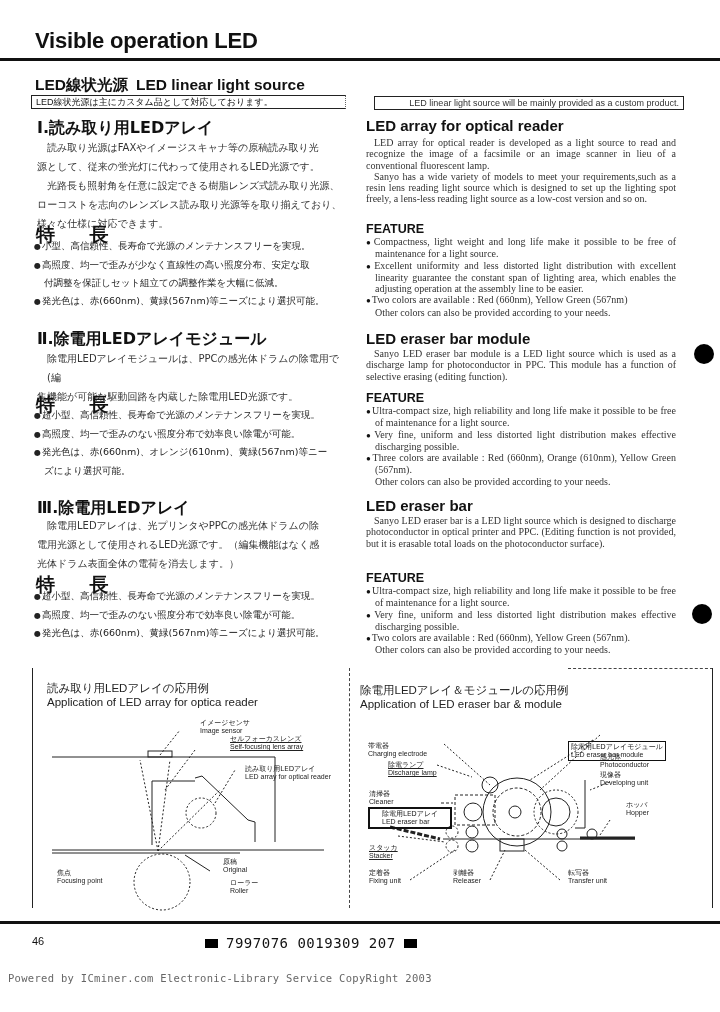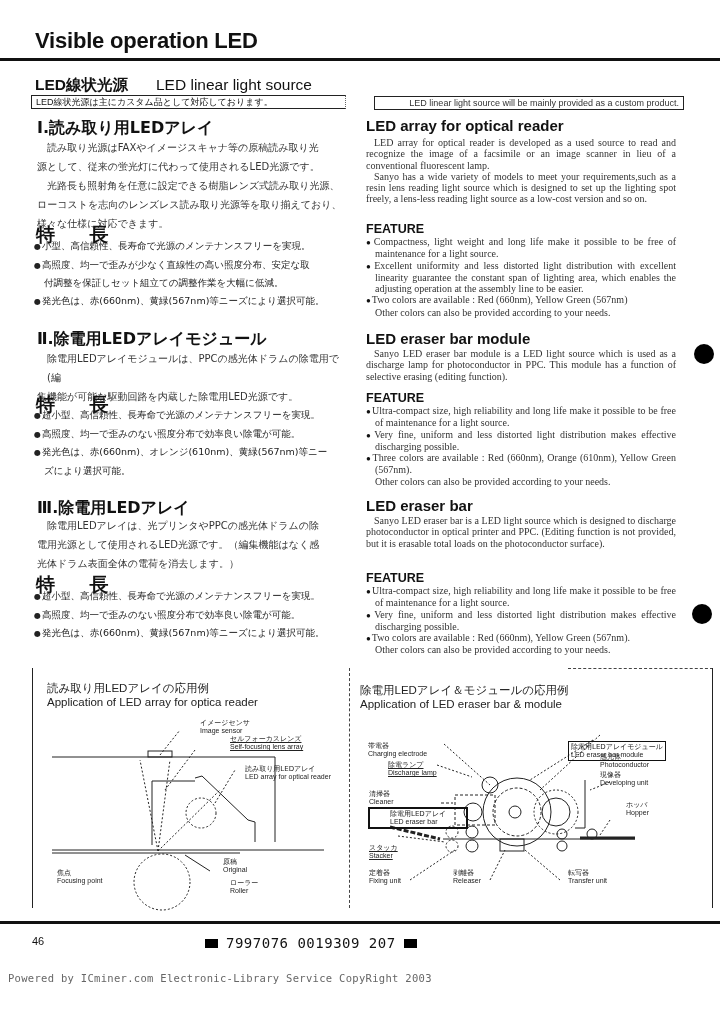--- a/index.html
+++ b/index.html
@@ -2,21 +2,21 @@
 <html><head>
 <meta charset="utf-8">
 <style>
   * { box-sizing: border-box; margin: 0; padding: 0; }
   body { width: 720px; height: 1012px; background: #fff; color: #111; font-family: "DejaVu Serif", serif; position: relative; overflow: hidden; }
   .abs { position: absolute; }
   .page-title { left: 35px; top: 28px; font-family: "Liberation Sans", sans-serif; font-weight: bold; font-size: 22px; letter-spacing: -0.2px; }
   .rule-top { left: 0; top: 58px; width: 720px; height: 3px; background: #111; }
   .rule-bottom { left: 0; top: 921px; width: 720px; height: 3px; background: #111; }
   .section-title { left: 35px; top: 75px; font-family: "Liberation Sans", sans-serif; font-size: 15.5px; font-weight: bold; }
-  .section-title .en { font-weight: normal; margin-left: 28px; }
+  .section-title .en { font-weight: bold; margin-left: 8px; }
   .note-box { font-size: 9px; border: 1px solid #222; padding: 0 4px; height: 14px; line-height: 12px; white-space: nowrap; overflow: hidden; font-family: "Liberation Sans", sans-serif; }
   .note-jp { left: 31px; top: 95px; width: 315px; border-right: 1px dotted #666; }
   .note-en { left: 374px; top: 96px; width: 310px; color: #333; text-align: right; }
   .jp-h { font-family: "DejaVu Sans", sans-serif; font-weight: bold; font-size: 16px; }
   .jp-p { font-family: "DejaVu Sans", sans-serif; font-size: 10px; line-height: 19px; color: #333; width: 310px; }
   .jp-p .ind { padding-left: 10px; }
   .jp-feat-h { font-family: "DejaVu Sans", sans-serif; font-weight: bold; font-size: 19px; word-spacing: 28px; }
   .jp-list { font-family: "DejaVu Sans", sans-serif; font-size: 9.5px; line-height: 17.5px; color: #222; width: 312px; list-style: none; }
   .jp-list li::before { content: "●"; font-size: 8px; margin-right: 1px; }
   .jp-list li .cont { display: block; padding-left: 10px; }
@@ -27,21 +27,21 @@
   .en-list { font-family: "Liberation Serif", serif; font-size: 10px; line-height: 11.3px; color: #333; width: 310px; list-style: none; text-align: justify; }
   .en-list li { padding-left: 9px; text-indent: -9px; }
   .en-list li::before { content: "●"; font-size: 8px; margin-right: 1px; color: #111; }
   .en-list .other { padding-left: 9px; }
   .dot { width: 20px; height: 20px; border-radius: 50%; background: #000; }
   .fig-frame { border-left: 1px solid #222; border-right: 1px dashed #444; }
   .fig-title { font-family: "Liberation Sans", sans-serif; font-size: 11.5px; line-height: 14px; color: #222; }
   .lbl { font-family: "Liberation Sans", sans-serif; font-size: 7px; line-height: 8px; color: #222; white-space: nowrap; }
   .lbl .jp { font-family: "DejaVu Sans", sans-serif; }
   .lbl.boxed { border: 1px solid #111; padding: 1px 2px; }
-  .lbl.boxed2 { border: 2px solid #111; padding: 1px 20px; }
+  .lbl.boxed2 { border: 2px solid #111; padding: 1px 12px; }
   .page-num { left: 32px; top: 935px; font-family: "Liberation Sans", sans-serif; font-size: 11px; }
   .barcode { left: 205px; top: 935px; font-family: "DejaVu Sans Mono", monospace; font-size: 14px; letter-spacing: 0.5px; display: flex; align-items: center; gap: 8px; }
   .barcode .blk { width: 13px; height: 9px; background: #000; display: inline-block; }
   .footer { left: 8px; top: 972px; font-family: "DejaVu Sans Mono", monospace; font-size: 10.5px; color: #666; letter-spacing: 0.3px; }
   svg { position: absolute; overflow: visible; }
 </style>
 </head>
 <body>
 
 <div class="abs page-title">Visible operation LED</div>
@@ -88,21 +88,21 @@
 </div>
 <div class="abs jp-feat-h" style="left:36px; top:572px;">特 長</div>
 <ul class="abs jp-list" style="left:34px; top:587px;">
   <li><span>超小型、高信頼性、長寿命で光源のメンテナンスフリーを実現。</span></li>
   <li><span>高照度、均一で歪みのない照度分布で効率良い除電が可能。</span></li>
   <li><span>発光色は、赤(660nm)、黄緑(567nm)等ニーズにより選択可能。</span></li>
 </ul>
 
 <div class="abs en-h" style="left:366px; top:117px;">LED array for optical reader</div>
 <div class="abs en-p" style="left:366px; top:137px;">
-  <p>LED array for optical reader is developed as a used source to read and recognize the image of a facsimile or an image scanner in lieu of a conventional fluorescent lamp.</p>
+  <p>LED array for optical reader is developed as a light source to read and recognize the image of a facsimile or an image scanner in lieu of a conventional fluorescent lamp.</p>
   <p>Sanyo has a wide variety of models to meet your requirements,such as a resin lens reading light source which is designed to set up the lighting spot freely, a lens-less reading light source as a low-cost version and so on.</p>
 </div>
 <div class="abs feat-h" style="left:366px; top:222px;">FEATURE</div>
 <ul class="abs en-list" style="left:366px; top:236px;">
   <li>Compactness, light weight and long life make it possible to be free of maintenance for a light source.</li>
   <li>Excellent uniformity and less distorted light distribution with excellent linearity guarantee the constant span of lighting area, which enables the adjusting operation at the assembly line to be easier.</li>
   <li>Two colors are available : Red (660nm), Yellow Green (567nm)</li>
   <div class="other">Other colors can also be provided according to your needs.</div>
 </ul>
 

